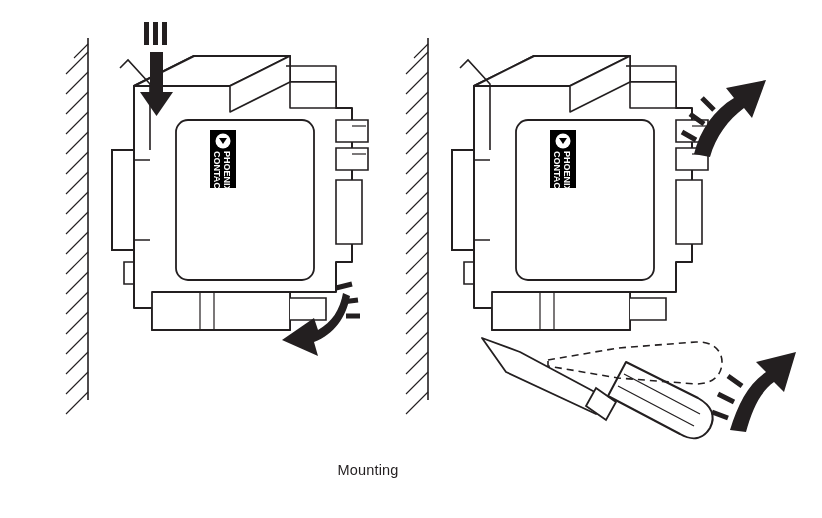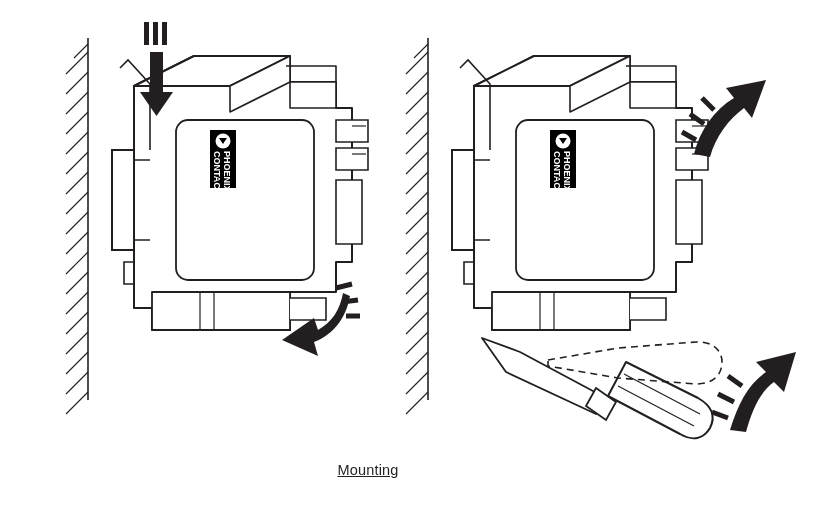--- a/index.html
+++ b/index.html
@@ -24,21 +24,20 @@
   }
   .caption {
     position: absolute;
     left: 0;
     top: 462px;
     width: 736px;
     text-align: center;
     font-size: 14.5px;
     letter-spacing: 0.2px;
     color: #231f20;
-    text-decoration: underline;
   }
 </style>
 </head>
 <body>
 
 <svg id="figure" viewBox="0 0 822 518" xmlns="http://www.w3.org/2000/svg">
   <defs>
     <g id="module-assembly">
 
       <path d="M44 56 L104 26 L200 26 L200 52 L246 52 L246 78 L262 78 L262 232

